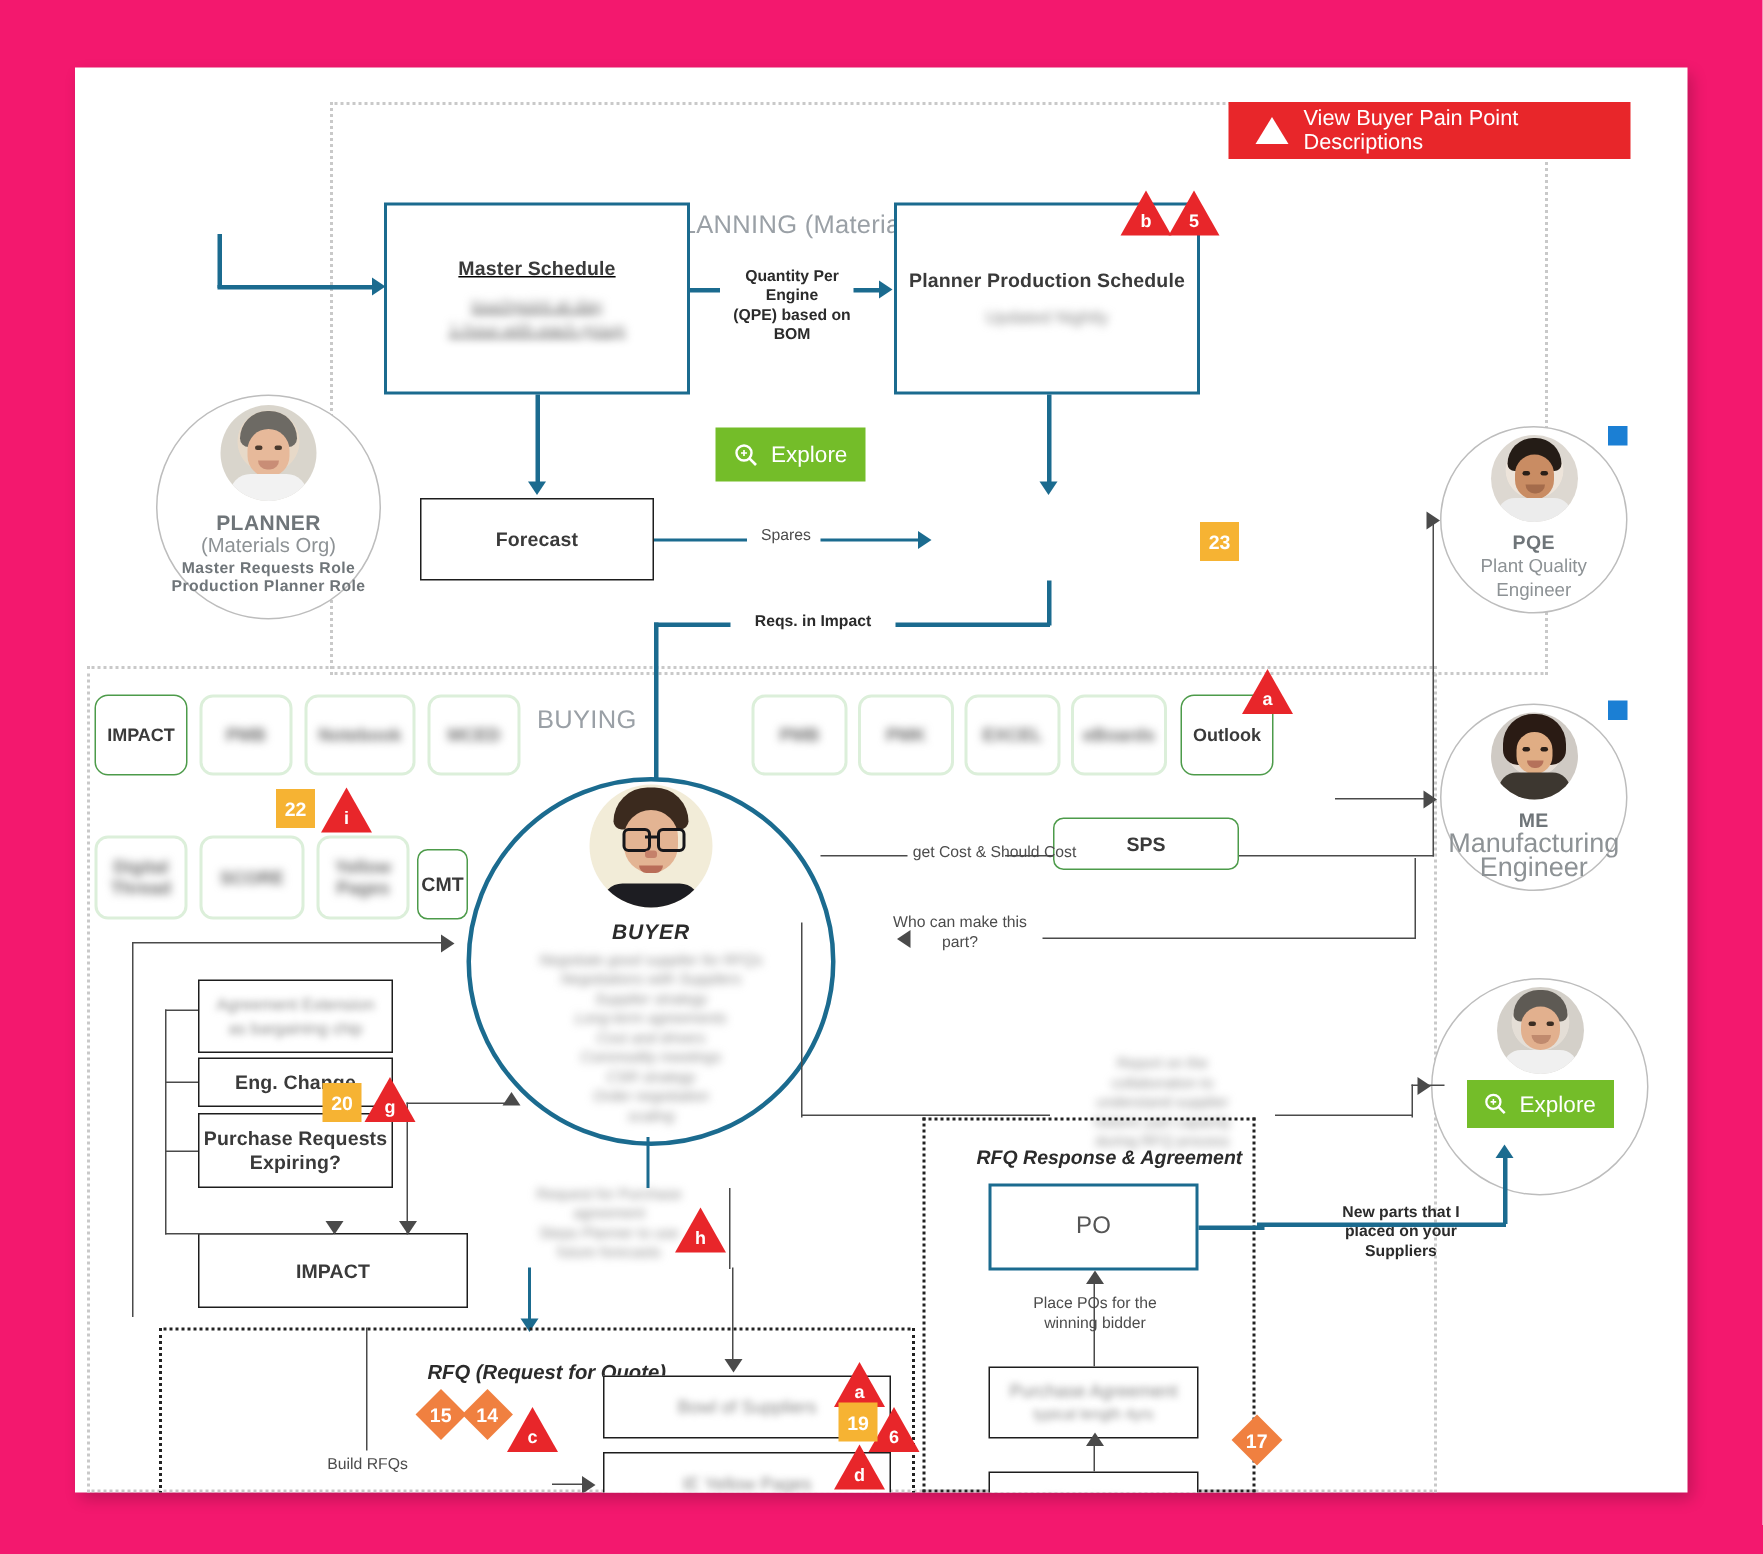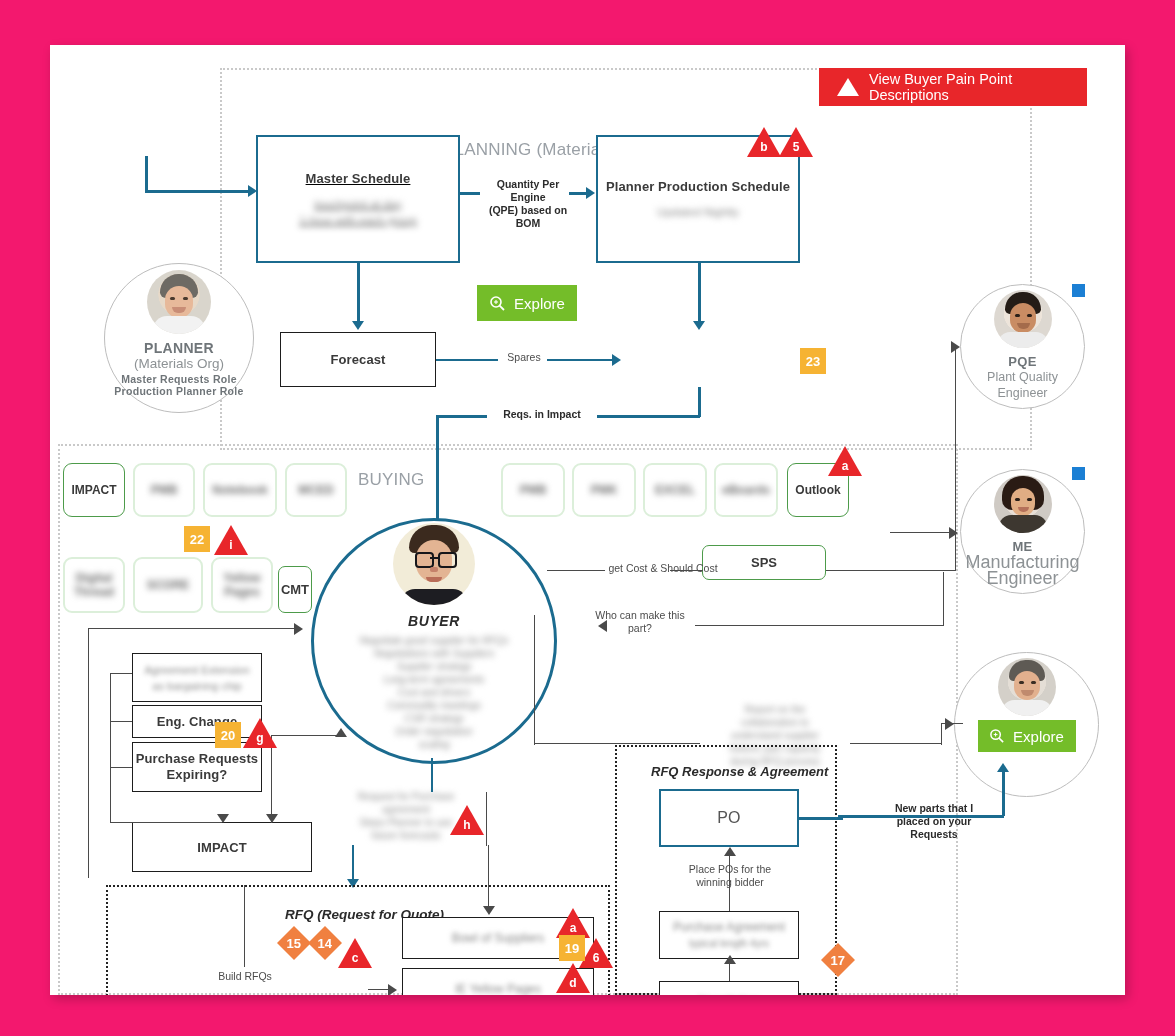--- a/index.html
+++ b/index.html
@@ -340,21 +340,21 @@
 during RFQ process</div>
   <div class="ln g" style="left:484px;top:698px;width:166px;height:1.4px;"></div>
   <div class="ln g" style="left:800px;top:698px;width:92px;height:1.4px;"></div>
   <div class="ln g" style="left:891px;top:678px;width:1.4px;height:22px;"></div>
   <div class="ln g" style="left:891px;top:678px;width:22px;height:1.4px;"></div>
   <div class="ah gr" style="left:895px;top:673px;"></div>
   <div class="ln g" style="left:484px;top:570px;width:1.4px;height:130px;"></div>
 
   <div class="lbl" style="left:829px;top:757px;width:110px;white-space:pre-line;">New parts that I
 placed on your
-Requests</div>
+Suppliers</div>
   <div class="ln" style="left:788px;top:770px;width:166px;height:2.5px;"></div>
   <div class="ln" style="left:952px;top:725px;width:2.5px;height:46px;"></div>
   <div class="ah u" style="left:947px;top:718px;"></div>
 
   <div class="box plain" style="left:82px;top:608px;width:130px;height:49px;">
     <div class="blur tight" style="white-space:pre-line;margin-top:0;font-size:11px;">Agreement Extension
 as bargaining chip</div>
   </div>
   <div class="box plain" style="left:82px;top:660px;width:130px;height:33px;">
     <div class="ttl">Eng. Change</div>

